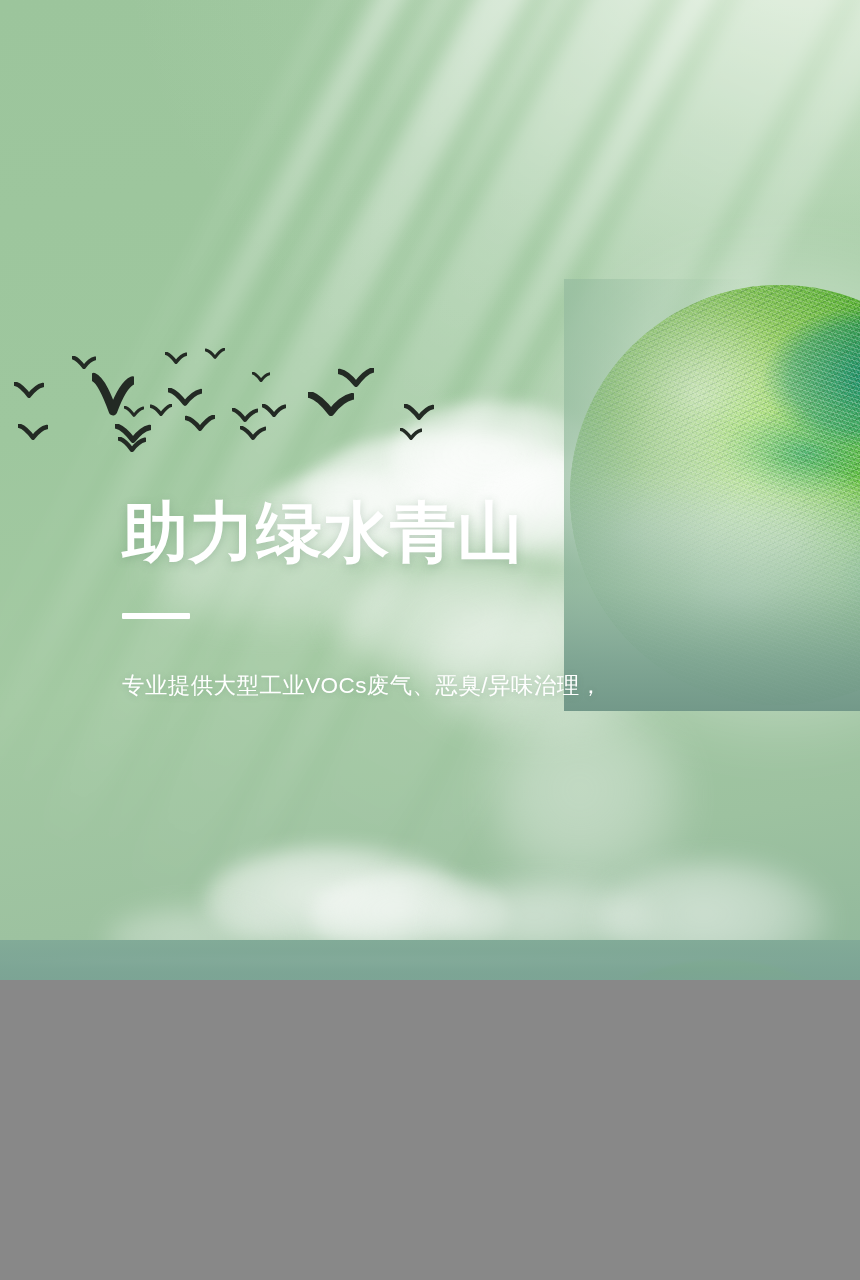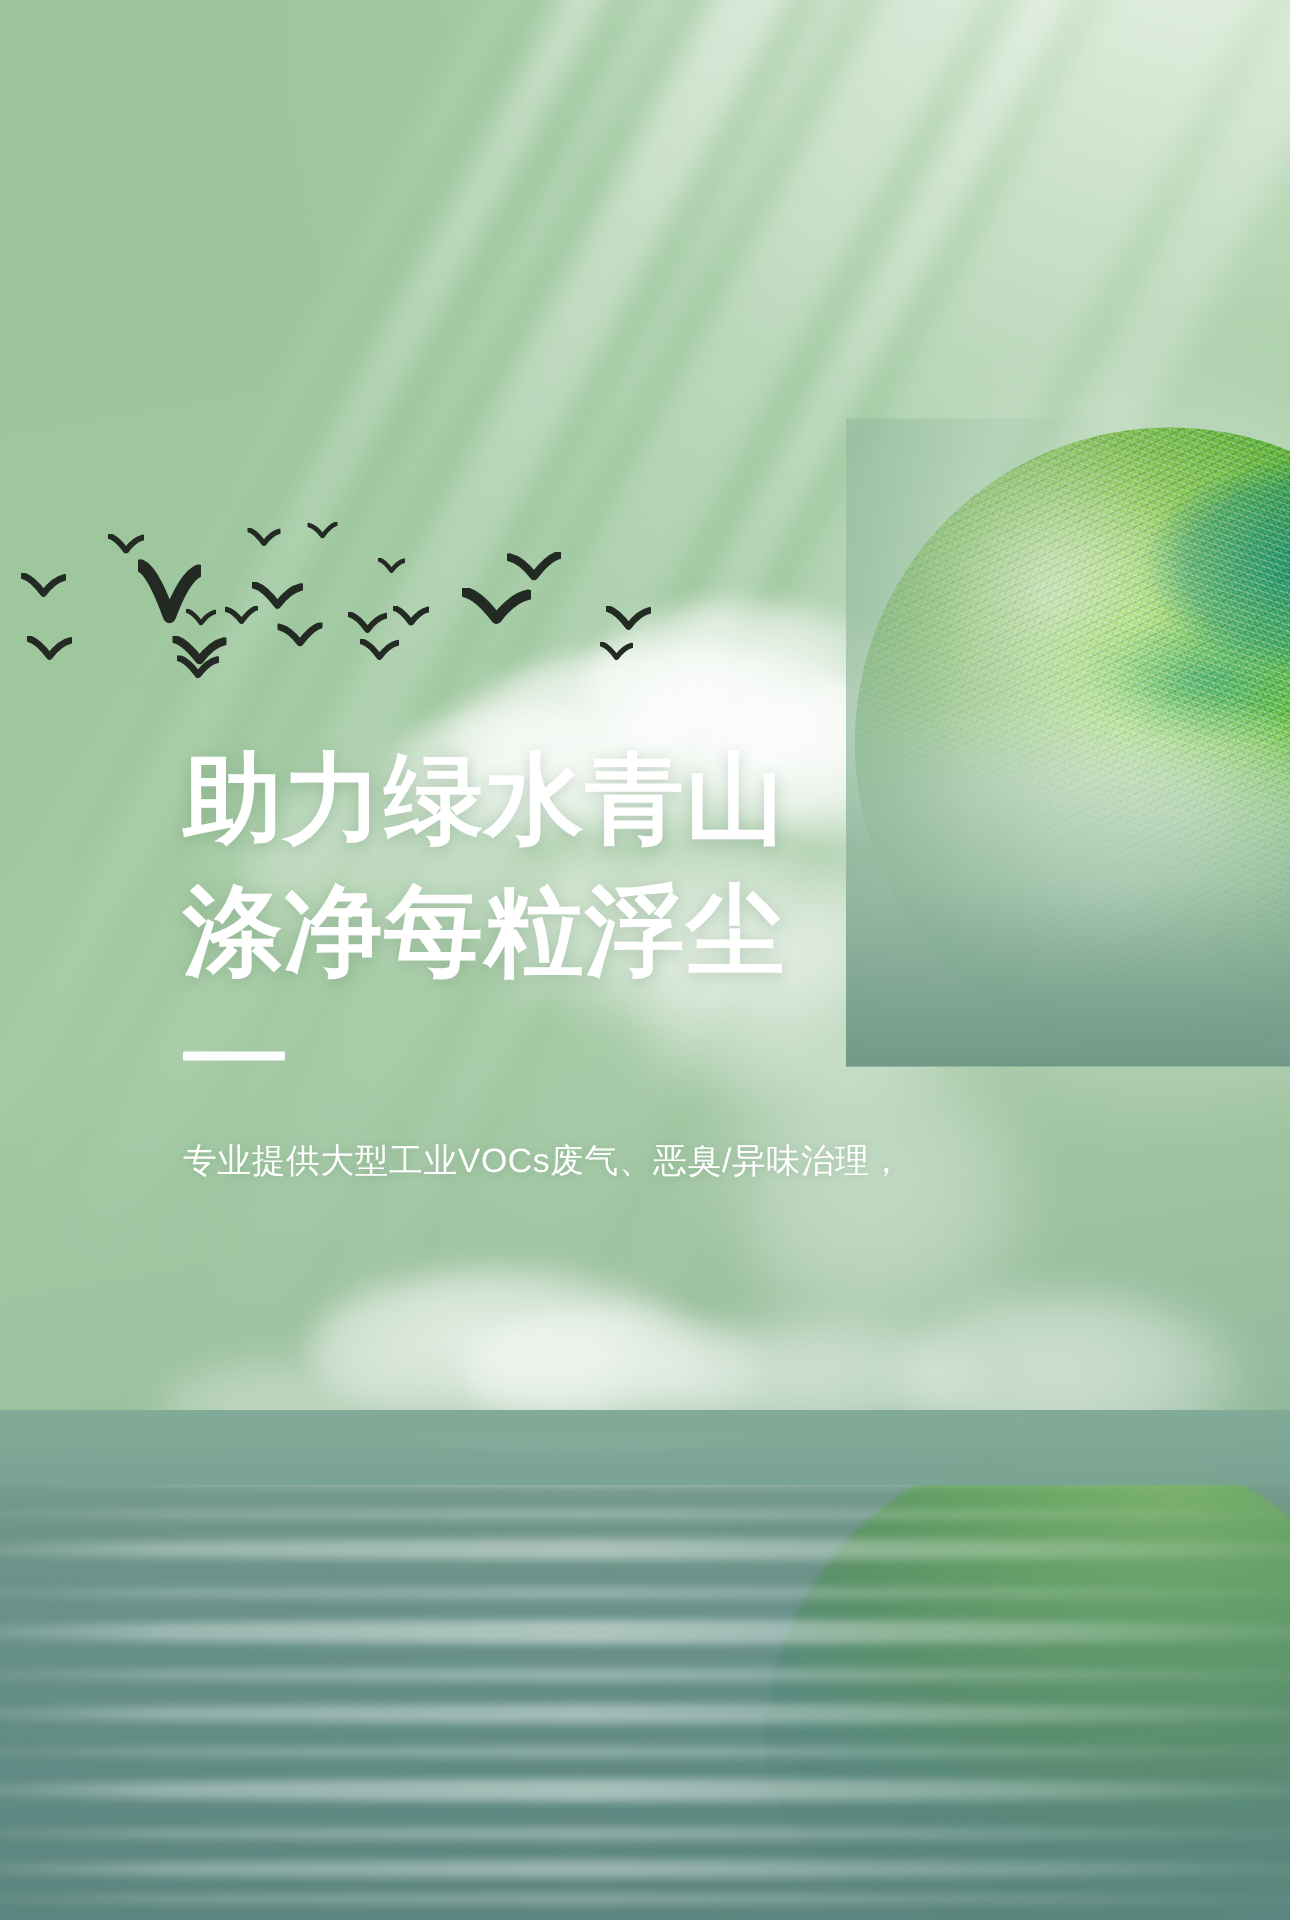--- a/index.html
+++ b/index.html
@@ -5,21 +5,21 @@
   html, body {
     margin: 0;
     padding: 0;
     background: #888;
   }
   * { box-sizing: border-box; }
 
   .poster {
     position: relative;
     width: 860px;
-    height: 1280px;
+    height: 980px;
     overflow: hidden;
     font-family: "Liberation Sans", "DejaVu Sans", sans-serif;
     background: #9ec79e;
   }
 
   
   .sky {
     position: absolute;
     left: 0; top: 0;
     width: 860px; height: 1000px;
@@ -350,20 +350,19 @@
         <div class="wave" style="top: 246px; height: 15px; opacity: 0.56;"></div>
         <div class="wave" style="top: 278px; height: 9px; opacity: 0.38;"></div>
         <div class="wave" style="top: 300px; height: 12px; opacity: 0.46;"></div>
         <div class="wave" style="top: 322px; height: 8px; opacity: 0.3;"></div>
       </div>
     <div class="water-top-blend"></div>
   </div>
 
   <div class="content">
     <h1 class="headline">助力绿水青山</h1>
-    <h1 class="headline">涤净每粒浮尘</h1>
     <div class="rule"></div>
     <p class="subtitle">
       <span>专业提供大型工业VOCs废气、恶臭/异味治理，</span>
     </p>
   </div>
 
 </div>
 
 </body></html>

